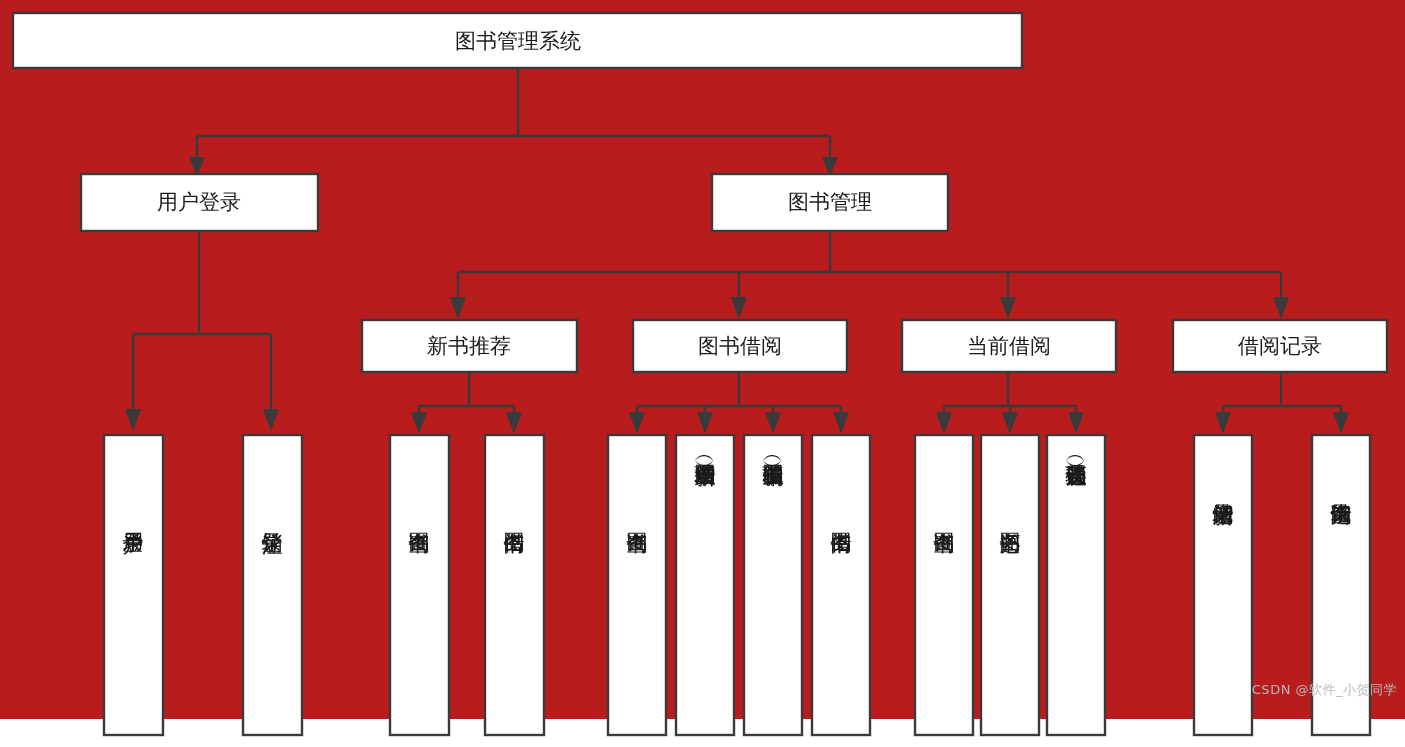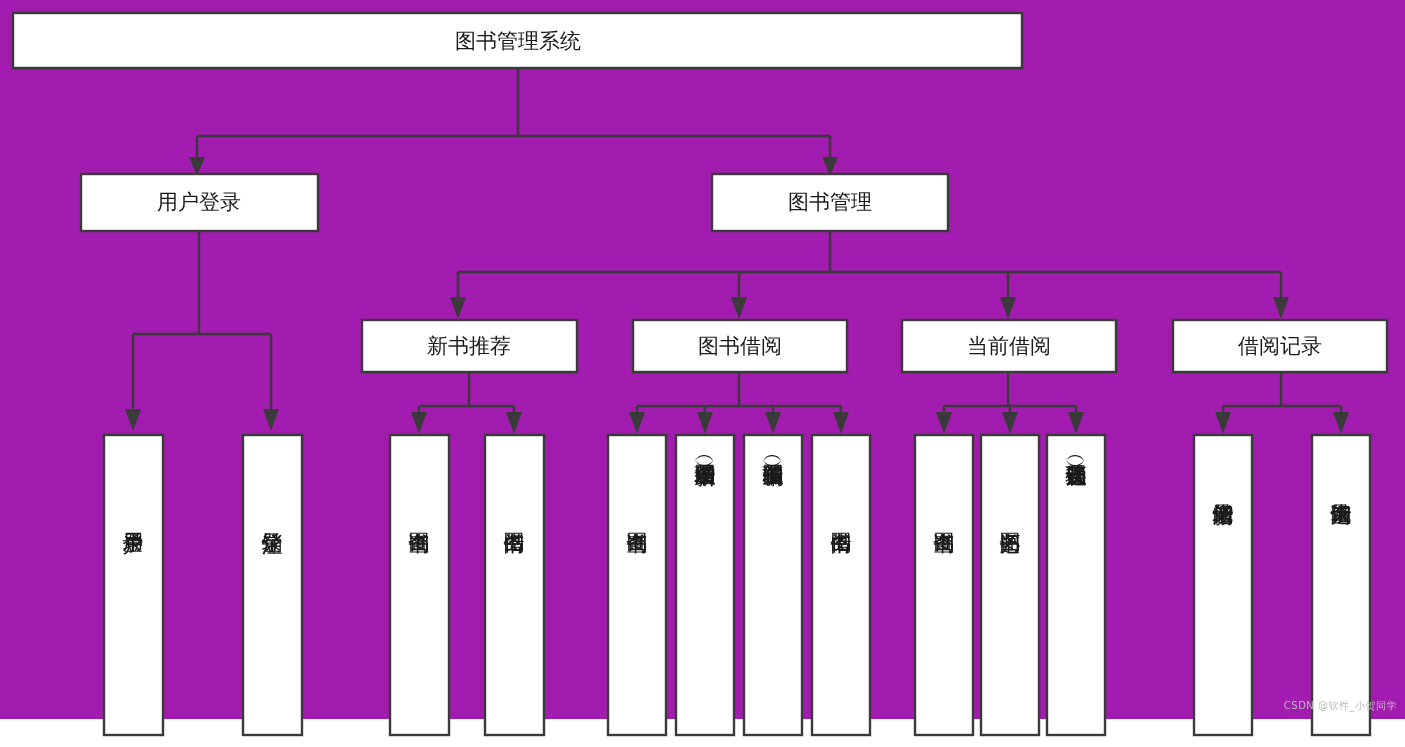--- a/index.html
+++ b/index.html
@@ -11,21 +11,21 @@
   body {
     width: 1405px;
     height: 747px;
     overflow: hidden;
     font-family: "DejaVu Sans", "Liberation Sans", sans-serif;
   }
   #diagram-root {
     position: relative;
     width: 1405px;
     height: 719px;
-    background: #a21caf;
+    background: #b91c1c;
   }
   svg.diagram {
     display: block;
     width: 1405px;
     height: 747px;
   }
   .node-box {
     fill: #ffffff;
     stroke: #3a3a3a;
     stroke-width: 2.4;
@@ -49,23 +49,23 @@
   }
   .node-label-v {
     font-family: "DejaVu Sans", "Liberation Sans", sans-serif;
     font-size: 21px;
     fill: #1a1a1a;
     text-anchor: middle;
   }
   .watermark {
     position: absolute;
     right: 8px;
-    bottom: 6px;
-    font-family: "DejaVu Sans", "Liberation Sans", sans-serif;
-    font-size: 10px;
+    bottom: 20px;
+    font-family: "DejaVu Sans", "Liberation Sans", sans-serif;
+    font-size: 13px;
     color: #b9b9b9;
     letter-spacing: 0.5px;
     white-space: nowrap;
     user-select: none;
   }
 </style>
 </head>
 <body>
 
 <div id="diagram-root">

